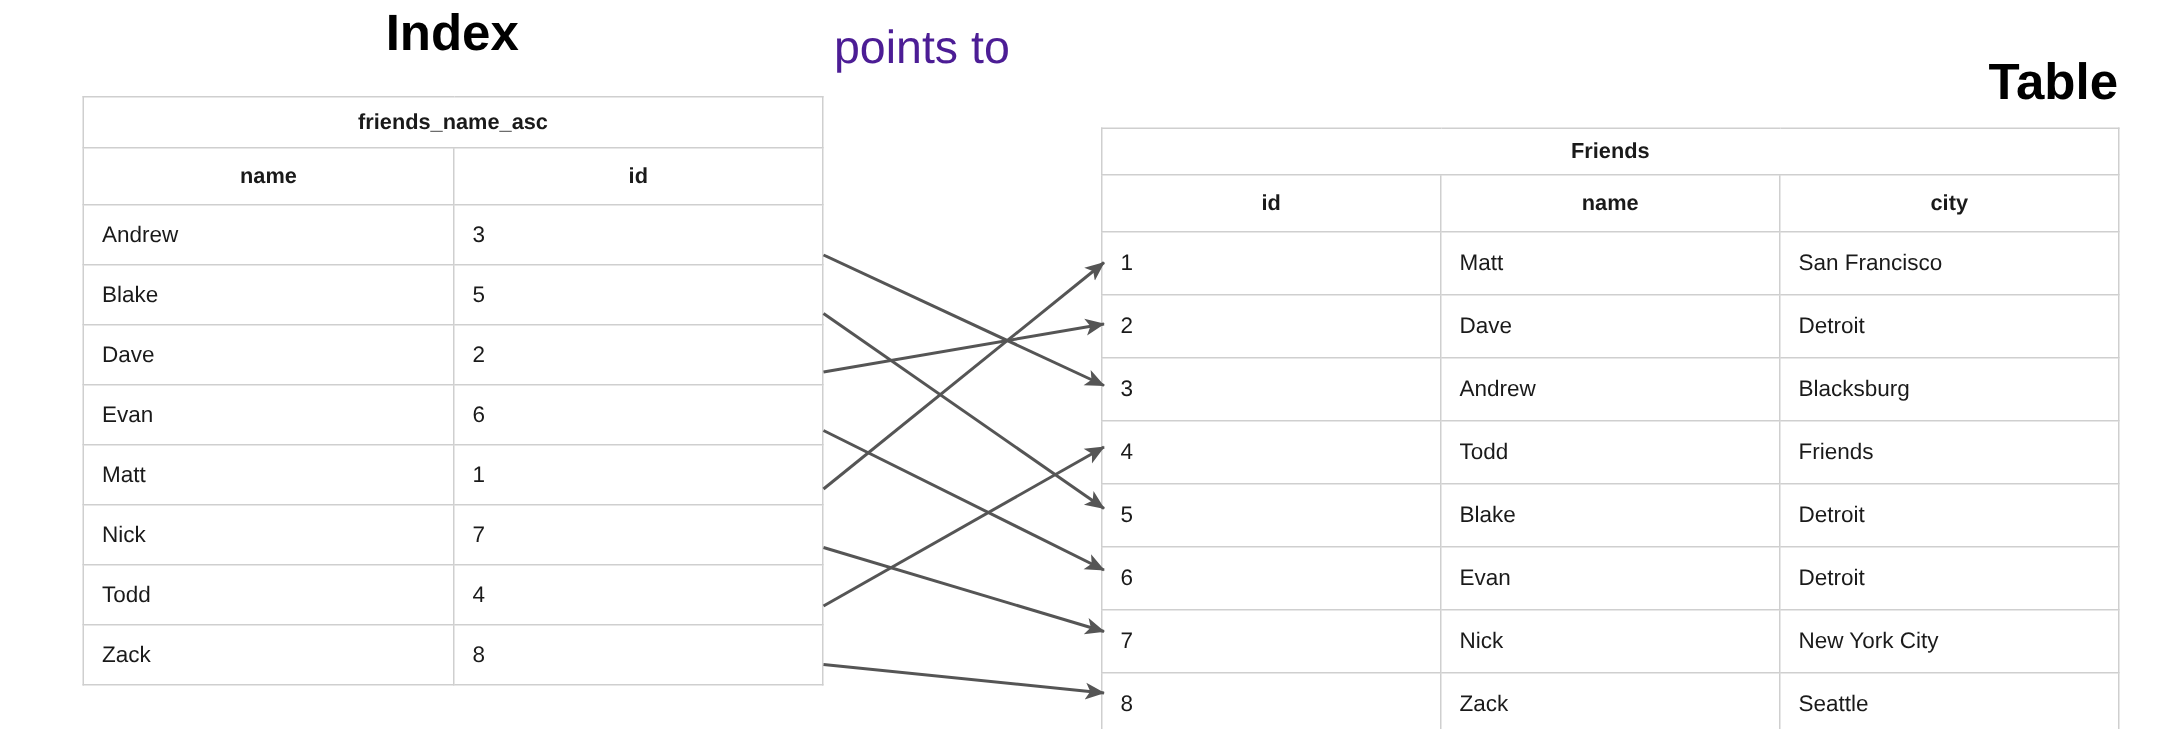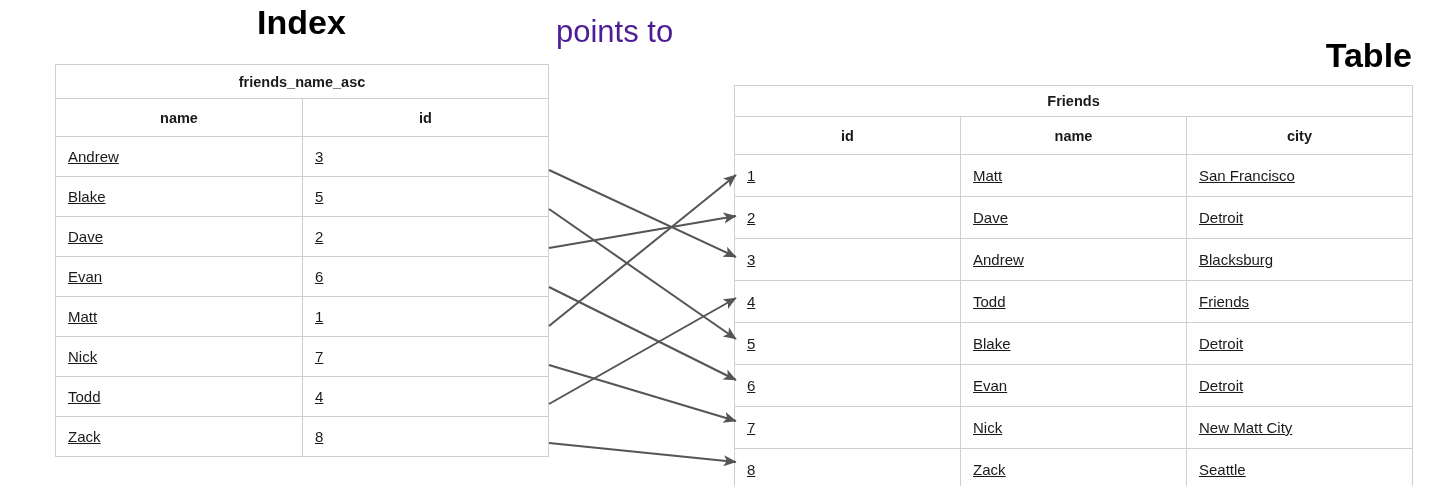--- a/index.html
+++ b/index.html
@@ -65,21 +65,20 @@
   }
   .grid td.title-cell,
   .grid td.col-head {
     font-weight: bold;
     text-align: center;
     font-size: 14.5px;
   }
   .grid td.data-cell {
     text-align: left;
     font-weight: normal;
-    text-decoration: underline;
   }
 
   
   #index-table {
     left: 55px;
     top: 64px;
     width: 493px;
   }
   #index-table td { height: 39px; }
   #index-table tr.title-row td { height: 33px; }
@@ -203,21 +202,21 @@
         <td class="data-cell">Detroit</td>
       </tr>
       <tr>
         <td class="data-cell">6</td>
         <td class="data-cell">Evan</td>
         <td class="data-cell">Detroit</td>
       </tr>
       <tr>
         <td class="data-cell">7</td>
         <td class="data-cell">Nick</td>
-        <td class="data-cell">New Matt City</td>
+        <td class="data-cell">New York City</td>
       </tr>
       <tr>
         <td class="data-cell">8</td>
         <td class="data-cell">Zack</td>
         <td class="data-cell">Seattle</td>
       </tr>
     </tbody>
 </table>
 
 <svg id="arrow-layer" viewBox="0 0 1452 486" xmlns="http://www.w3.org/2000/svg">

